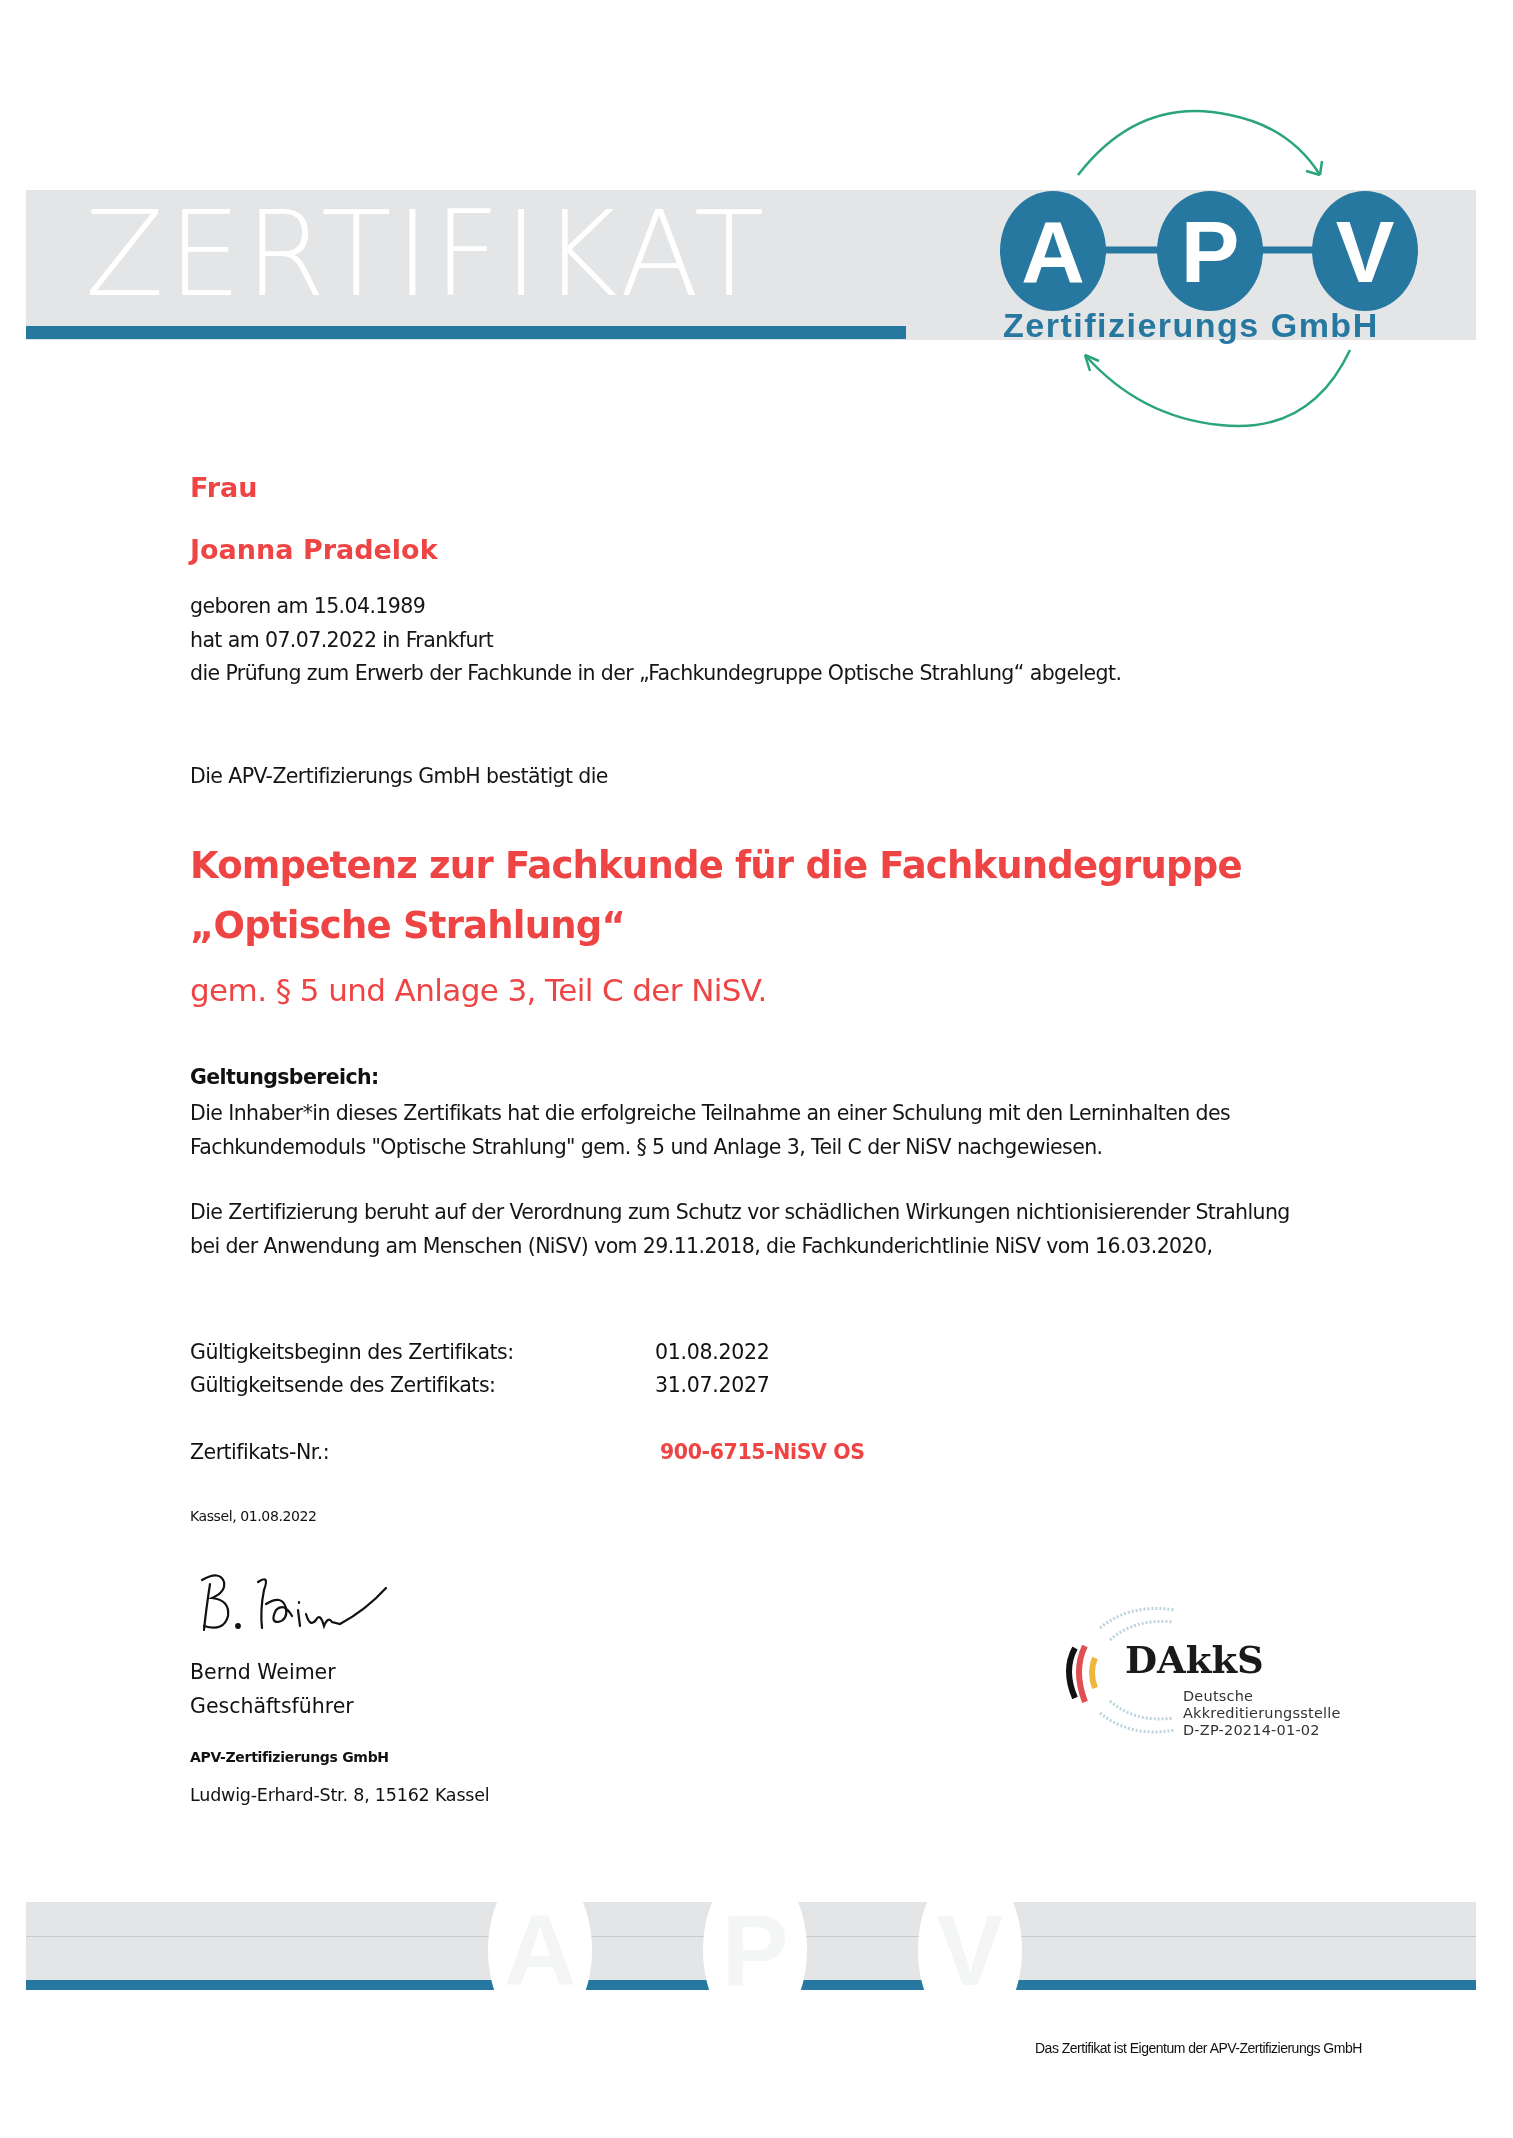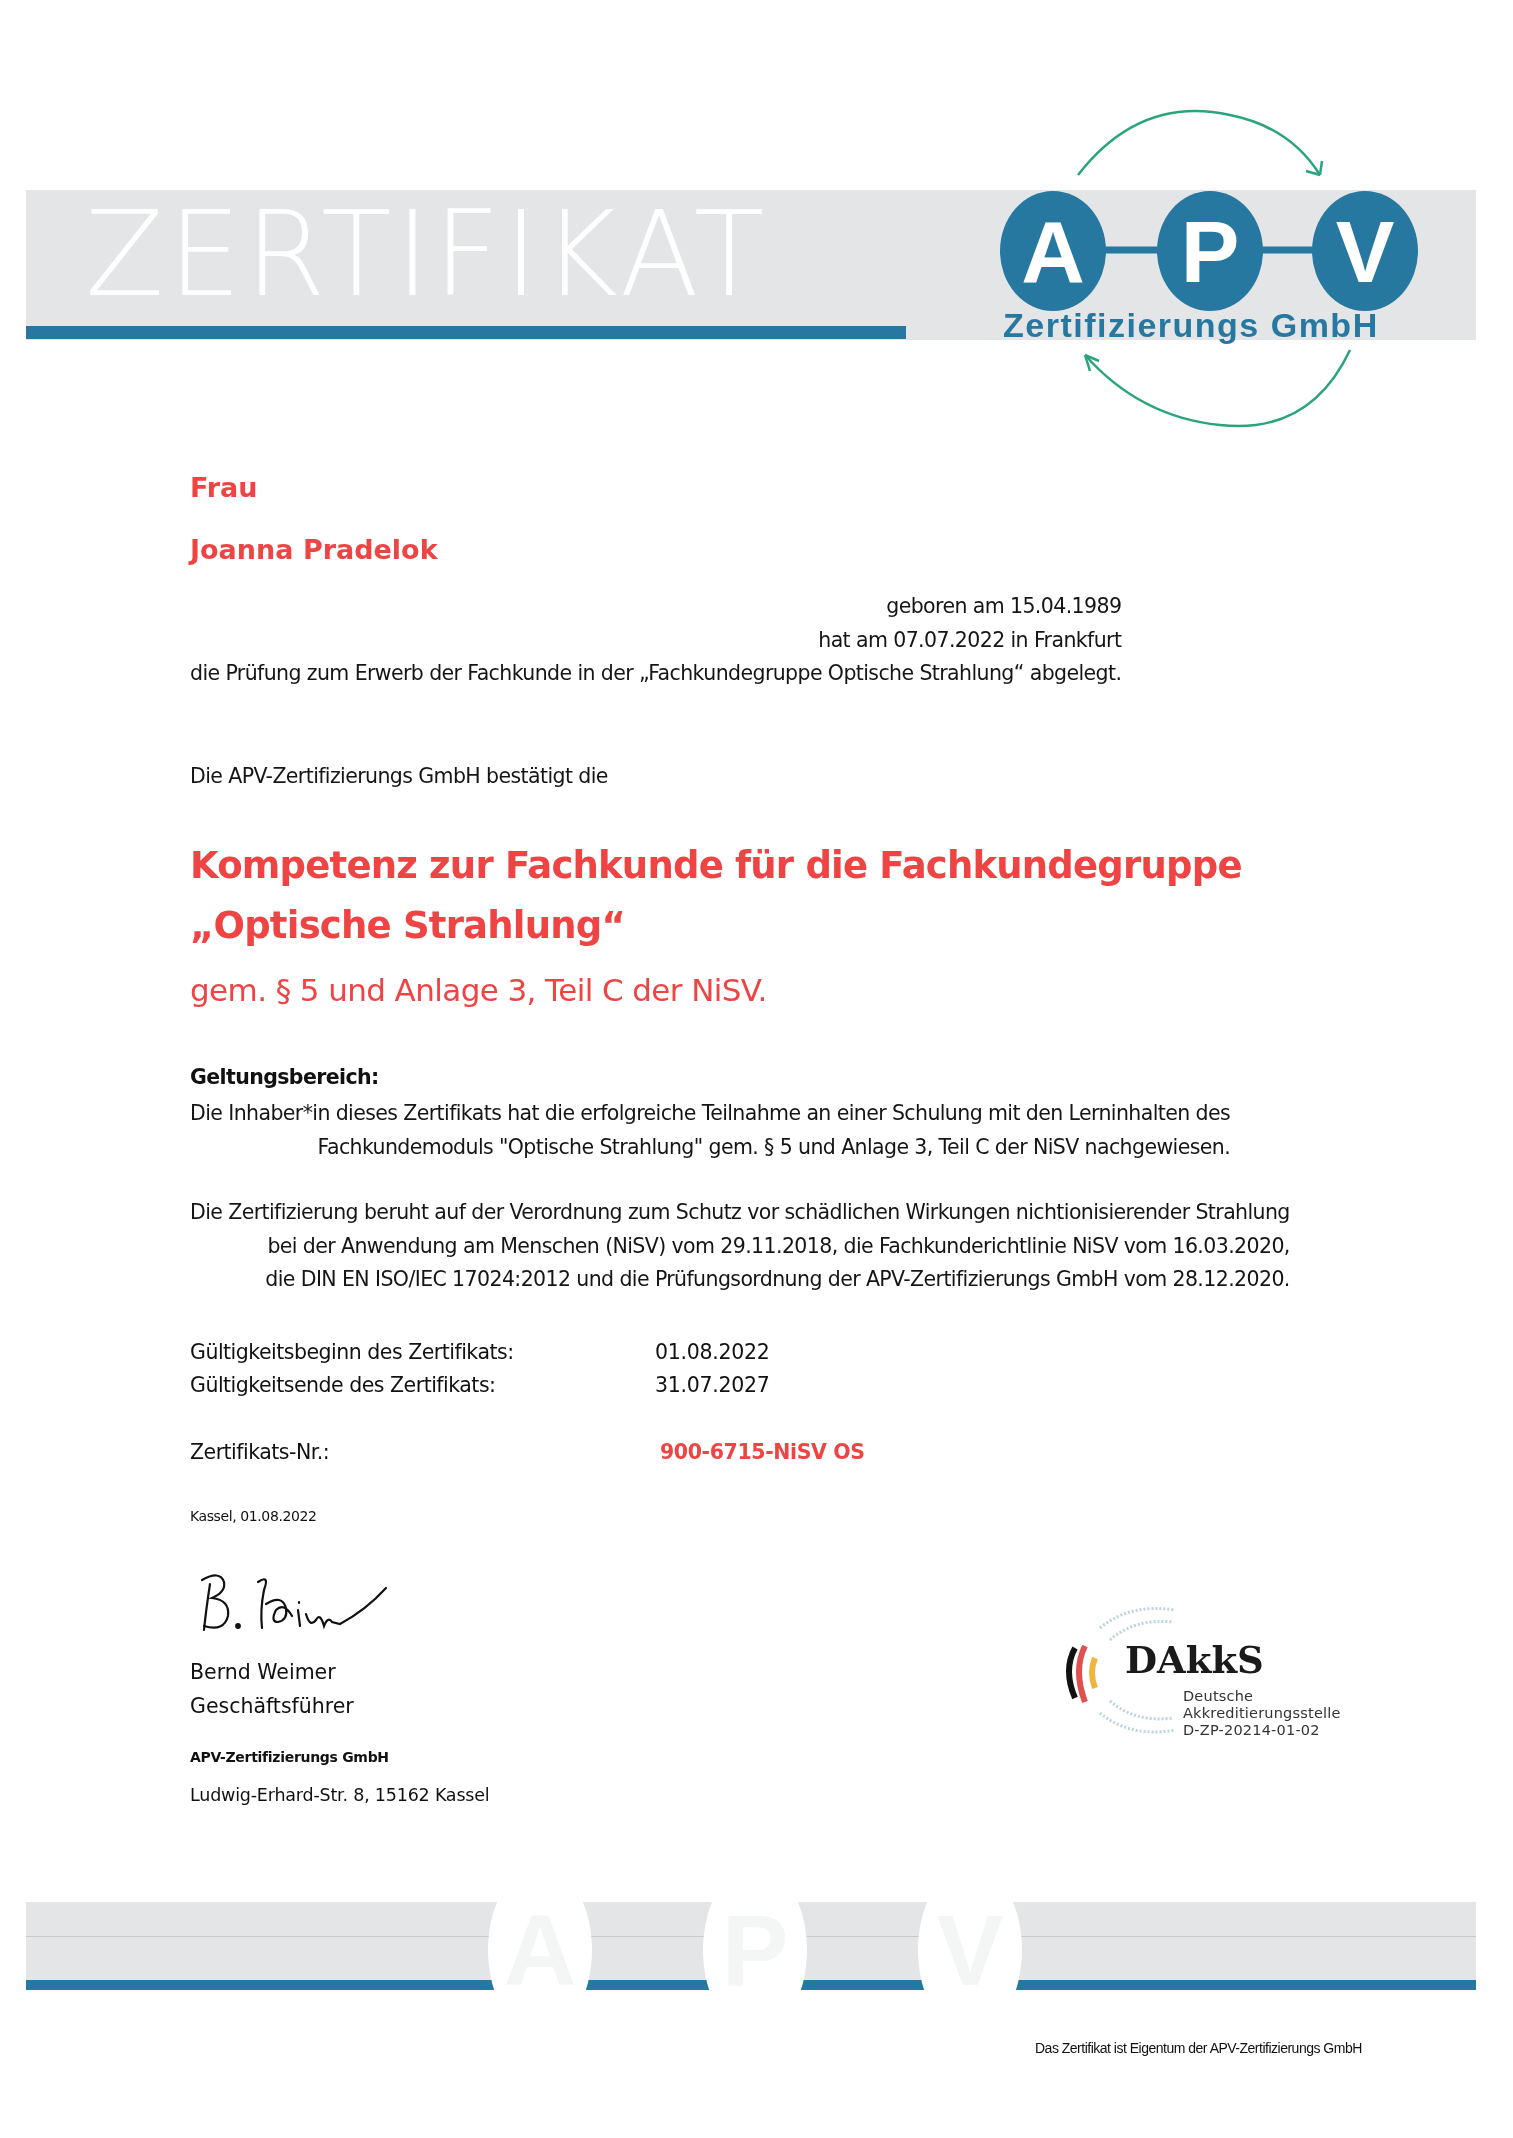--- a/index.html
+++ b/index.html
@@ -19,21 +19,21 @@
   .logo-sub { left: 1003px; top: 306px; font-family: "Liberation Sans", sans-serif;
               font-weight: bold; font-size: 34px; color: #2778a0; letter-spacing: 1.5px; }
 
   
   .blue { color: #ef4444; }
   .salutation { left: 190px; top: 472px; font-family: "DejaVu Sans", sans-serif;
                 font-size: 27px; font-weight: bold; }
   .fullname { left: 190px; top: 534px; font-family: "DejaVu Sans", sans-serif;
               font-size: 27px; font-weight: bold; }
   .para { font-family: "DejaVu Sans", sans-serif; font-size: 20.5px; line-height: 33.5px;
-          letter-spacing: -0.6px; color: #151515; text-align: right; }
+          letter-spacing: -0.6px; color: #151515; }
   .intro { left: 190px; top: 590px; }
   .confirm { left: 190px; top: 760px; }
   .title1 { left: 190px; top: 836px; font-family: "DejaVu Sans", sans-serif;
             font-size: 37px; font-weight: bold; letter-spacing: -0.8px; line-height: 60px; }
   .title-sub { left: 190px; top: 972px; font-family: "DejaVu Sans", sans-serif;
                font-size: 31px; letter-spacing: -0.6px; }
   .scope-head { left: 190px; top: 1065px; font-family: "DejaVu Sans", sans-serif;
                 font-size: 20.5px; font-weight: bold; letter-spacing: -0.6px; }
   .scope-text { left: 190px; top: 1097px; }
   .basis-text { left: 190px; top: 1196px; }
@@ -106,21 +106,20 @@
 
 <div class="abs scope-head">Geltungsbereich:</div>
 <div class="abs para scope-text">
   <div>Die Inhaber*in dieses Zertifikats hat die erfolgreiche Teilnahme an einer Schulung mit den Lerninhalten des</div>
   <div>Fachkundemoduls "Optische Strahlung" gem. § 5 und Anlage 3, Teil C der NiSV nachgewiesen.</div>
 </div>
 
 <div class="abs para basis-text">
   <div>Die Zertifizierung beruht auf der Verordnung zum Schutz vor schädlichen Wirkungen nichtionisierender Strahlung</div>
   <div>bei der Anwendung am Menschen (NiSV) vom 29.11.2018, die Fachkunderichtlinie NiSV vom 16.03.2020,</div>
-  <div>die DIN EN ISO/IEC 17024:2012 und die Prüfungsordnung der APV-Zertifizierungs GmbH vom 28.12.2020.</div>
 </div>
 
 <div class="abs kv-label" style="top:1340px">Gültigkeitsbeginn des Zertifikats:</div>
 <div class="abs kv-value" style="top:1340px">01.08.2022</div>
 <div class="abs kv-label" style="top:1373px">Gültigkeitsende des Zertifikats:</div>
 <div class="abs kv-value" style="top:1373px">31.07.2027</div>
 
 <div class="abs kv-label" style="top:1440px">Zertifikats-Nr.:</div>
 <div class="abs certno blue">900-6715-NiSV OS</div>
 

